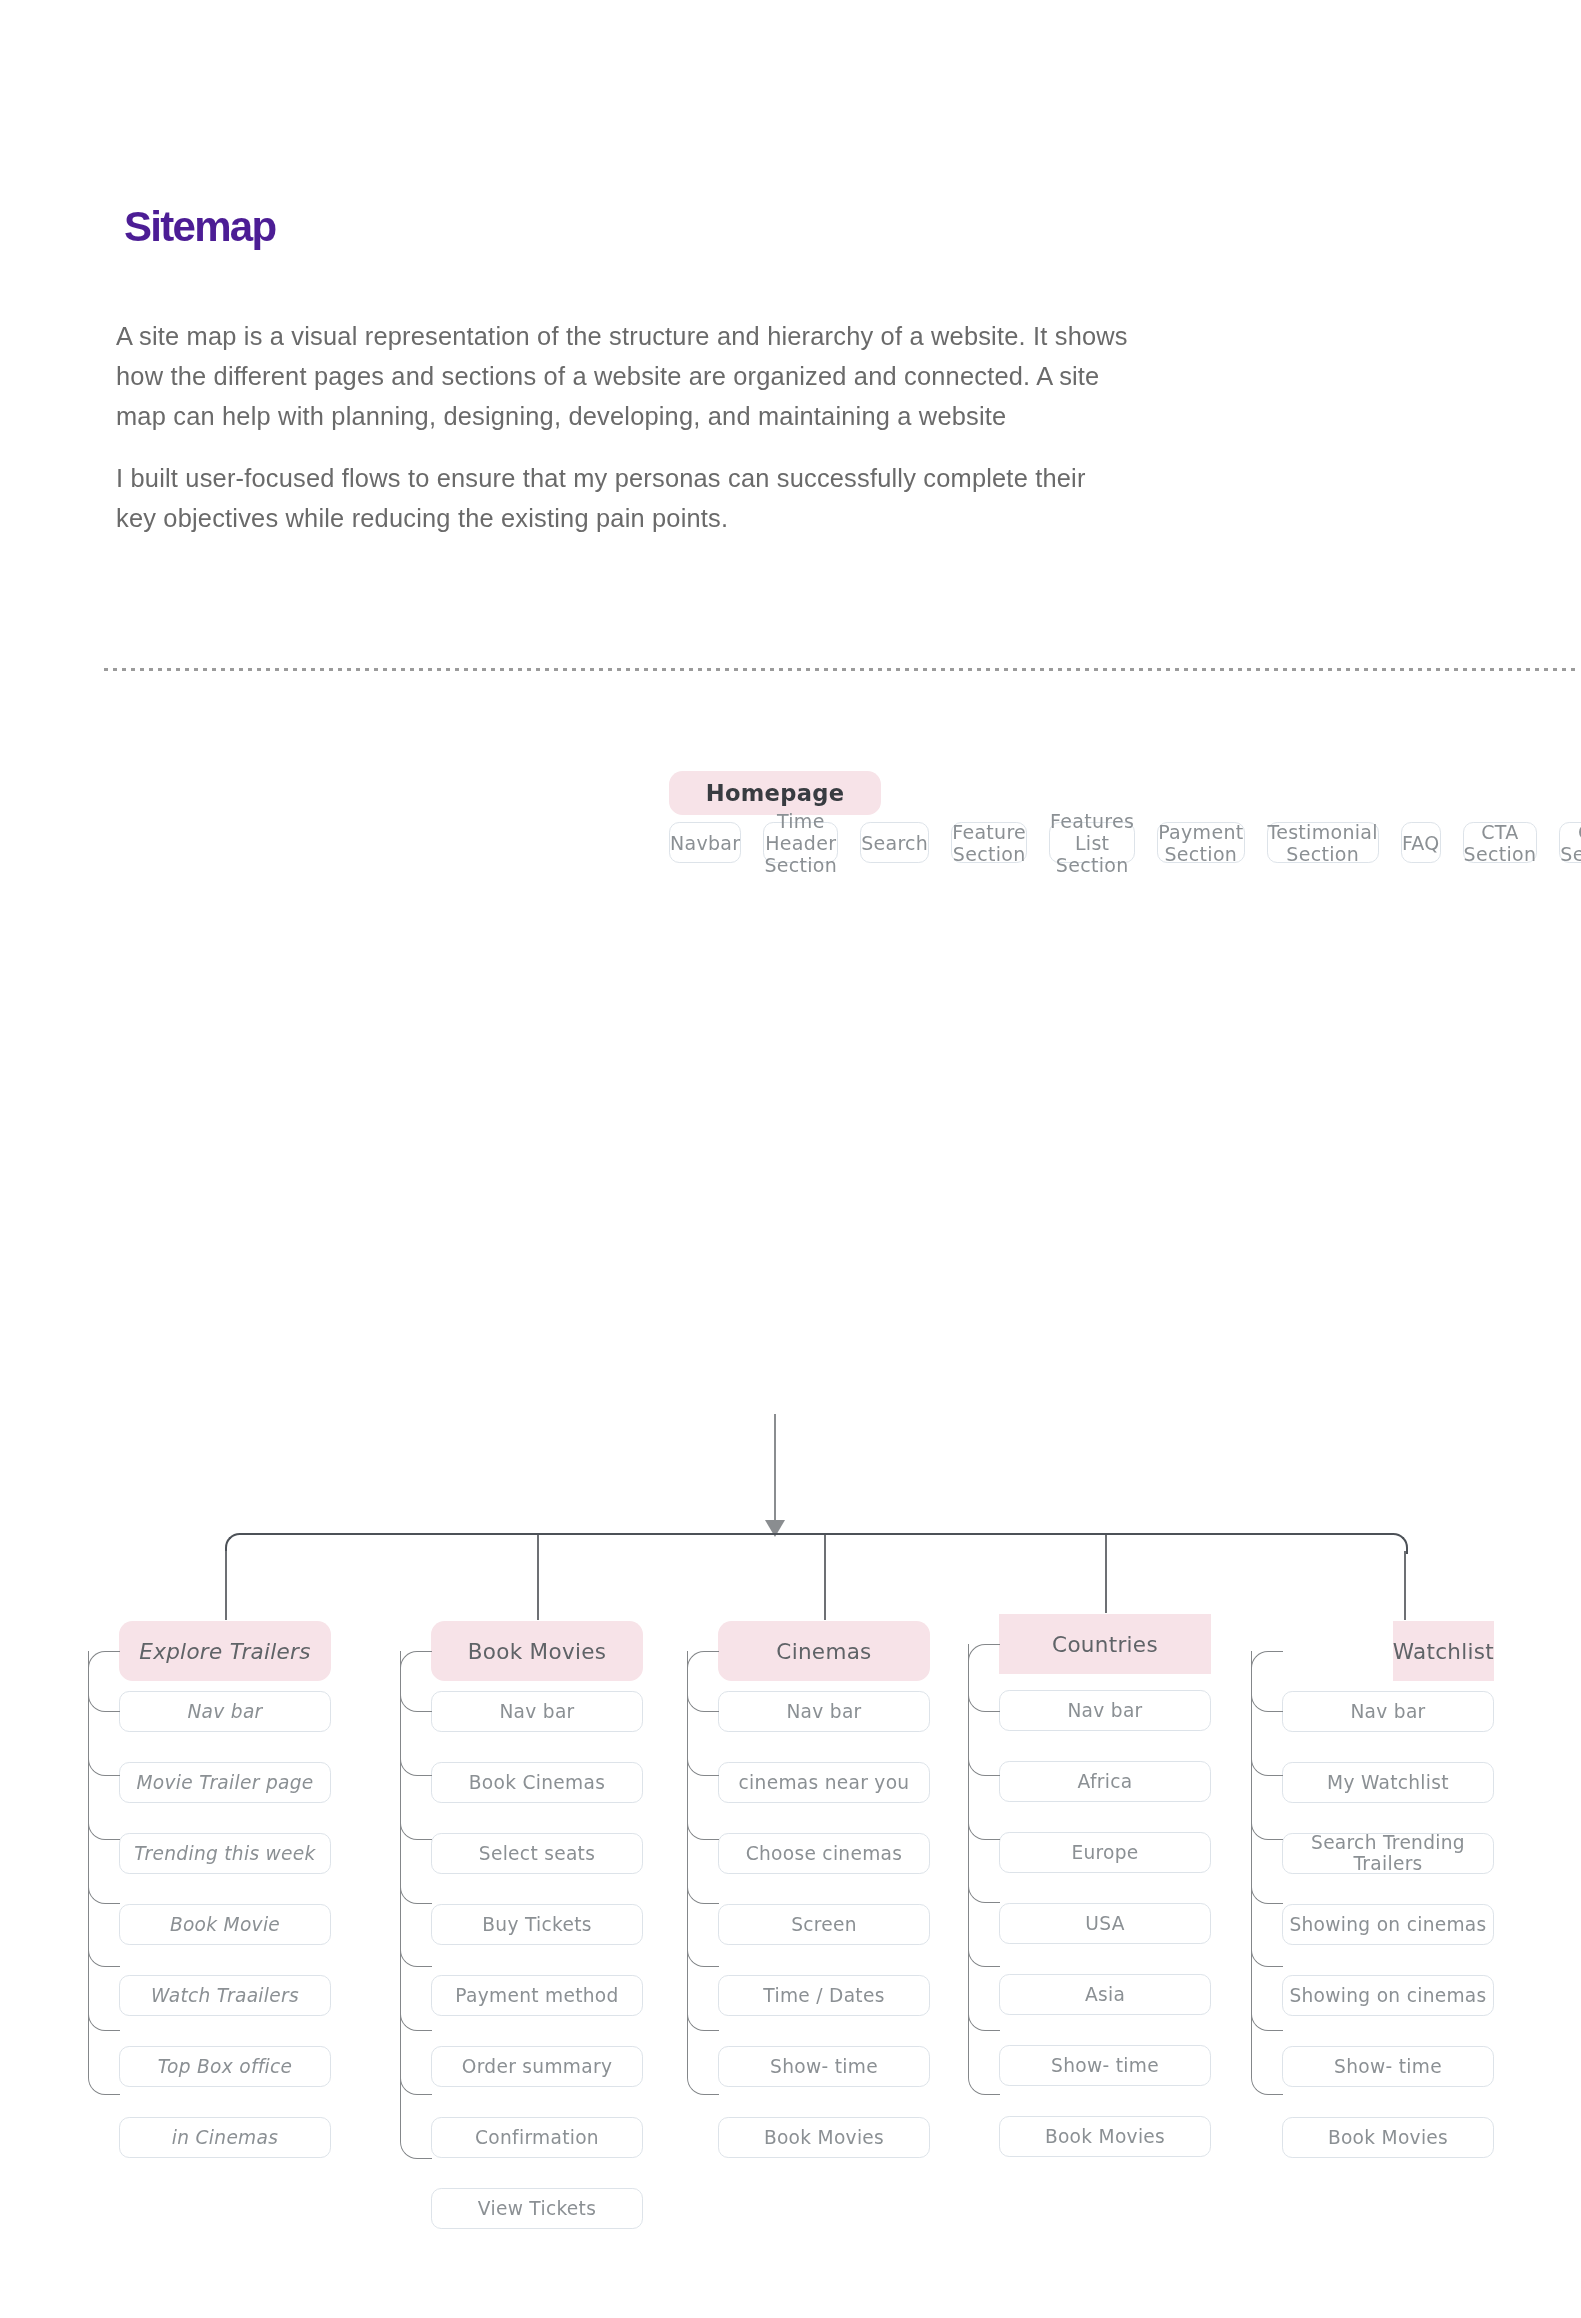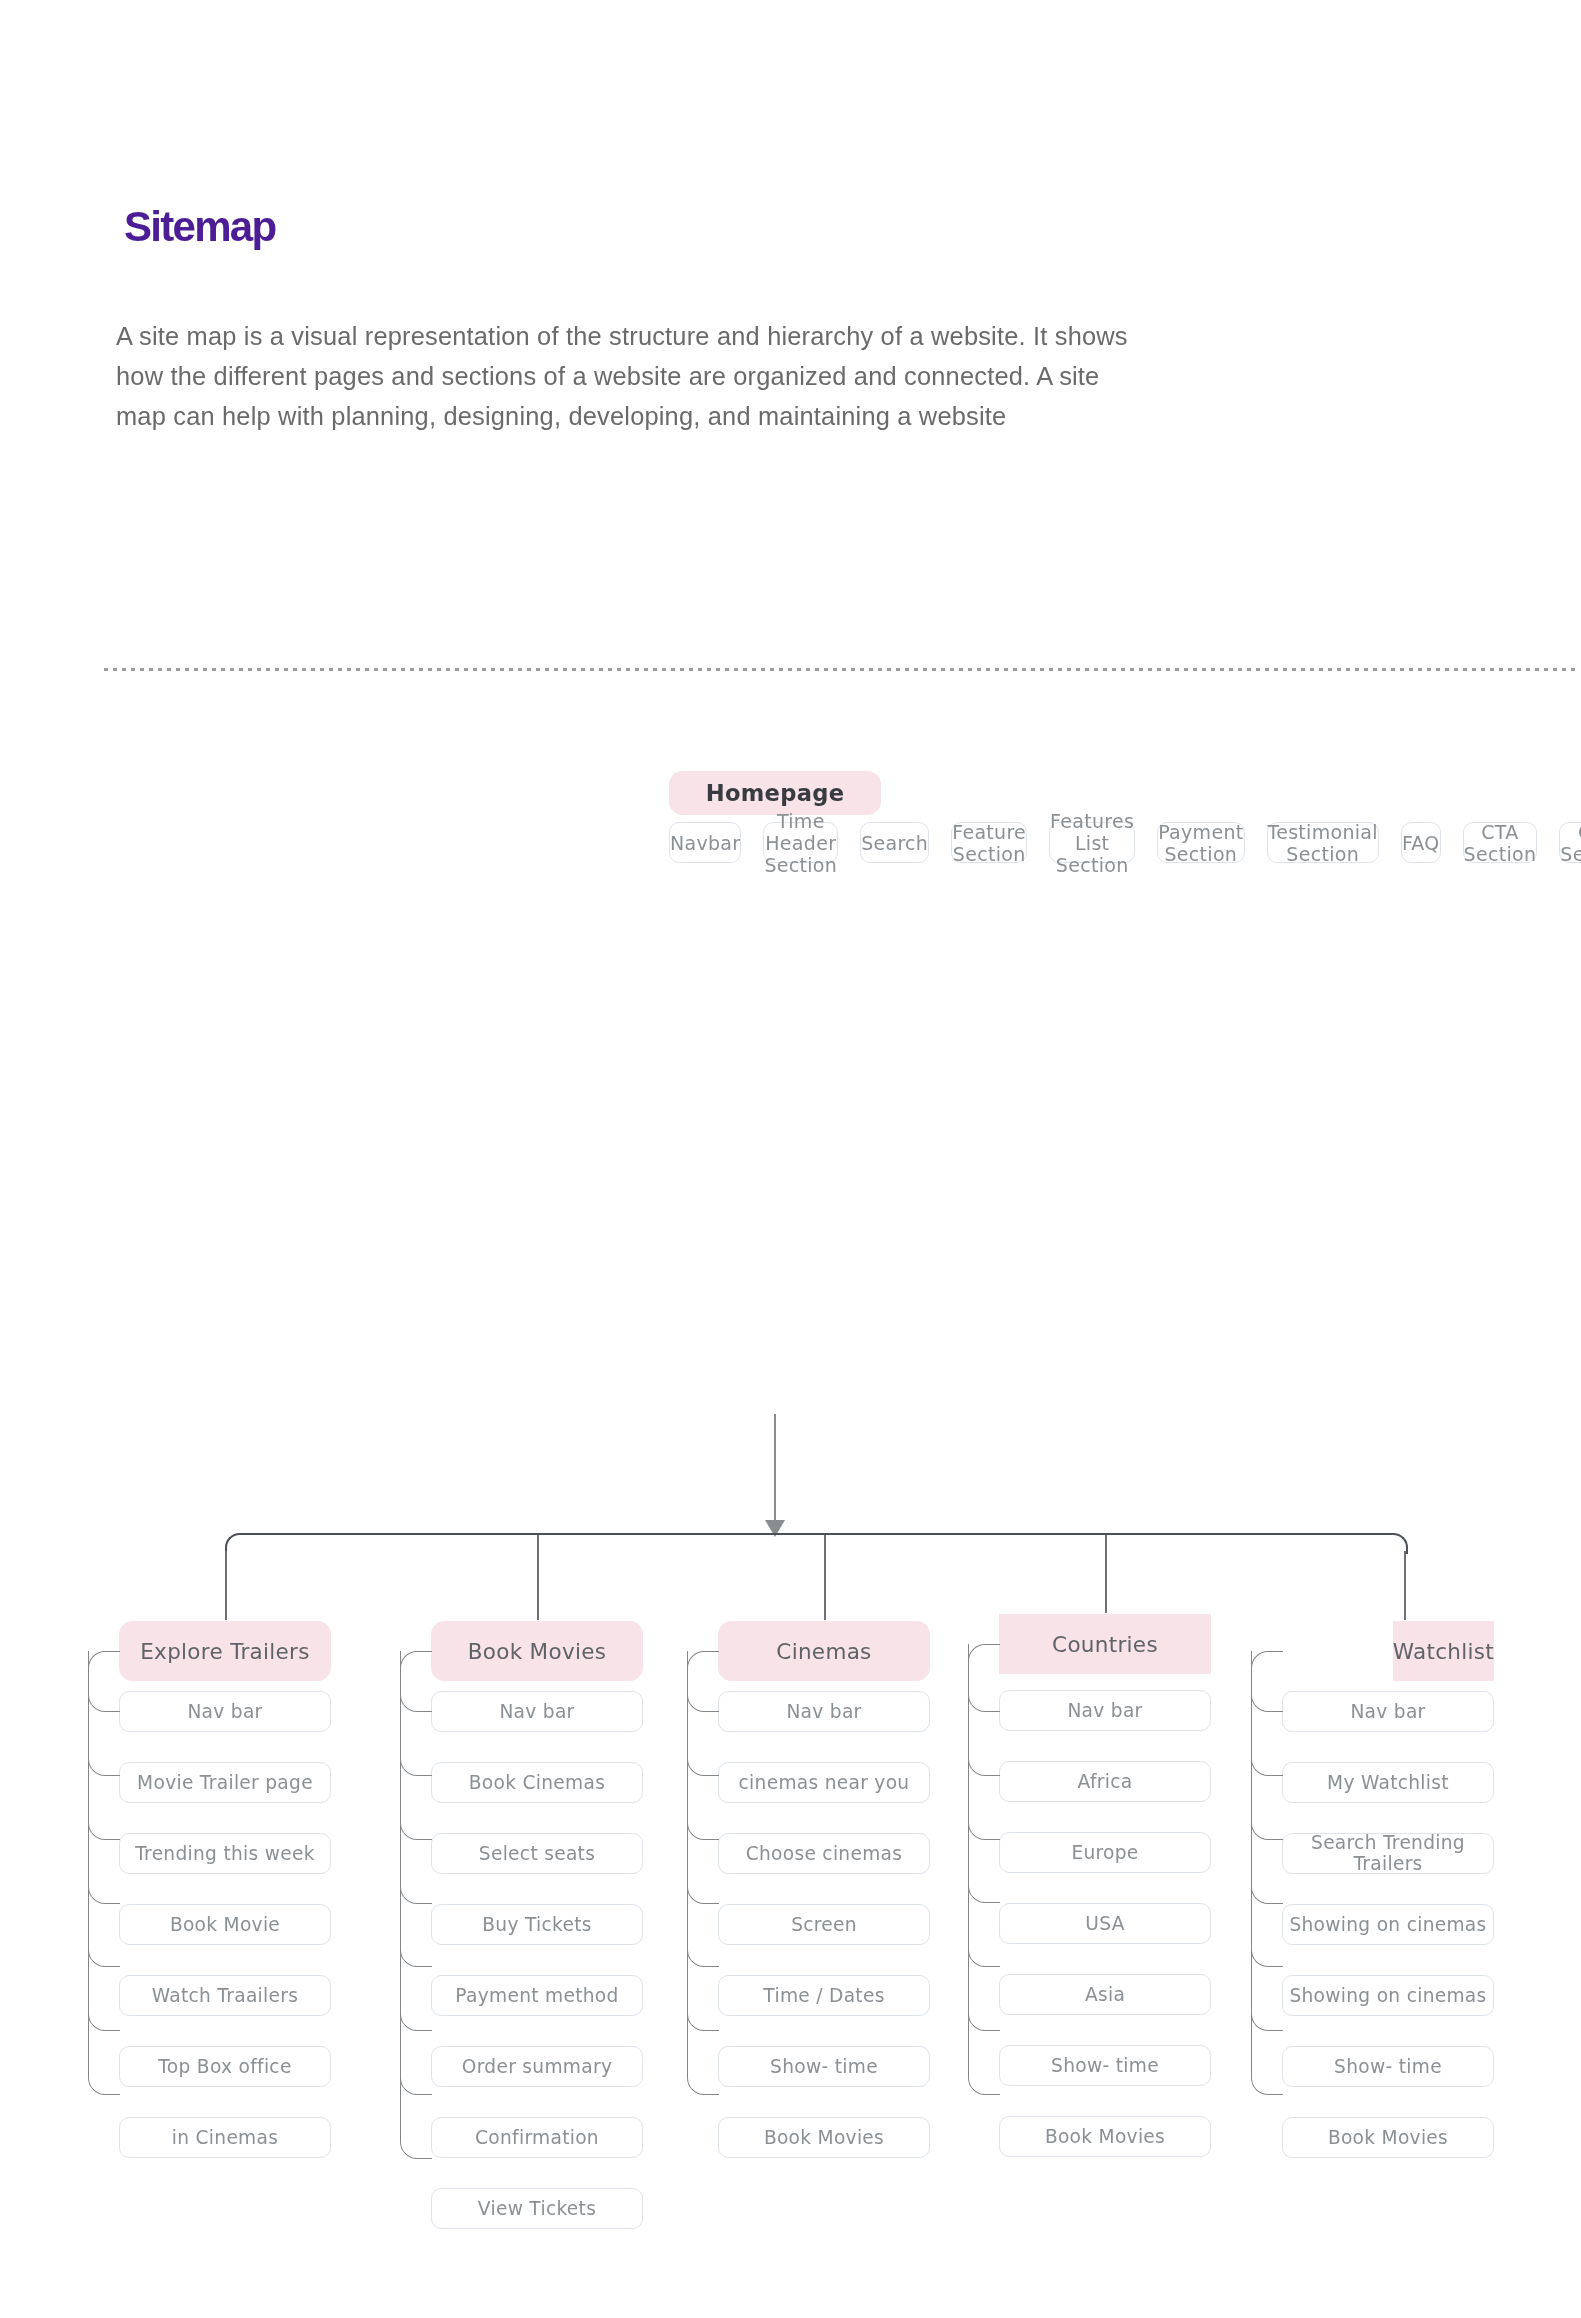--- a/index.html
+++ b/index.html
@@ -119,20 +119,21 @@
 
   
   #connectors div { position: absolute; }
 </style>
 </head>
 <body>
 
 <h1 class="page-title">Sitemap</h1>
 <div class="intro">
   <p>A site map is a visual representation of the structure and hierarchy of a website. It shows how the different pages and sections of a website are organized and connected. A site map can help with planning, designing, developing, and maintaining a website</p>
+  <p>I built user-focused flows to ensure that my personas can successfully complete their key objectives while reducing the existing pain points.</p>
 </div>
 <div class="dashed-divider"></div>
 
 <div class="hp-stack">
   <div class="node root-box">Homepage</div>
   <div class="hp-items">
       <div class="node item">Navbar</div>
       <div class="node item">Time Header Section</div>
       <div class="node item">Search</div>
       <div class="node item">Feature Section</div>
@@ -140,21 +141,21 @@
       <div class="node item">Payment Section</div>
       <div class="node item">Testimonial Section</div>
       <div class="node item">FAQ</div>
       <div class="node item">CTA Section</div>
       <div class="node item">CTA Section</div>
       <div class="node item">Newsletter Section</div>
       <div class="node item">Footer</div>
     </div>
 </div>
 
-<div class="col" style="left:119px; top:1621px;">
+<div class="col" style="left:119px; top:1621px;font-style:italic;">
   <div class="node col-header">Explore Trailers</div>
   <div class="col-items">
       <div class="node item">Nav bar</div>
       <div class="node item">Movie Trailer page</div>
       <div class="node item">Trending this week</div>
       <div class="node item">Book Movie</div>
       <div class="node item">Watch Traailers</div>
       <div class="node item">Top Box office</div>
       <div class="node item">in Cinemas</div>
     </div>

